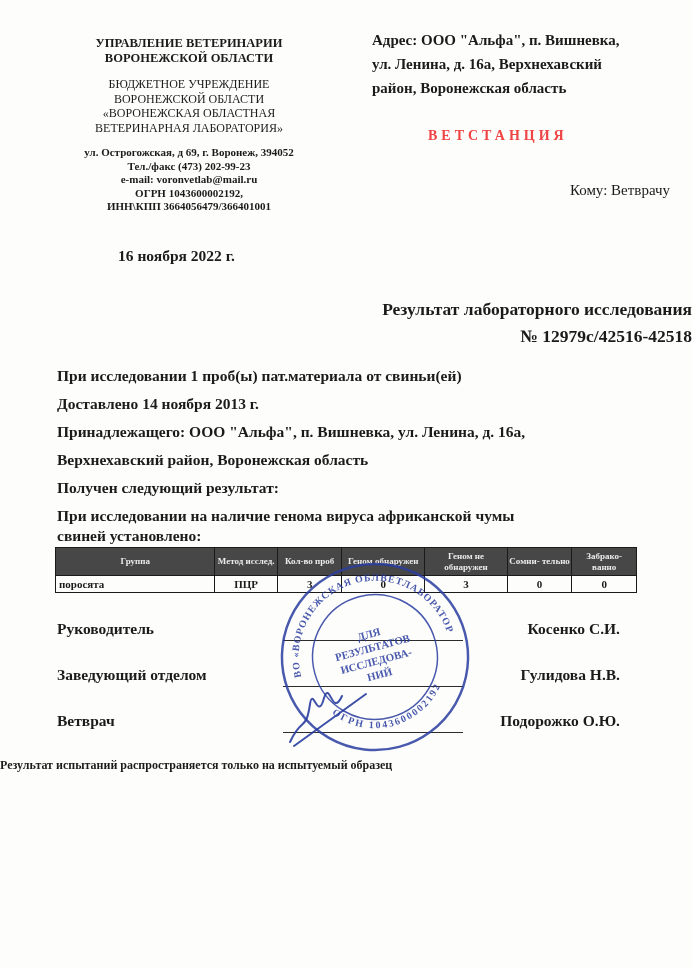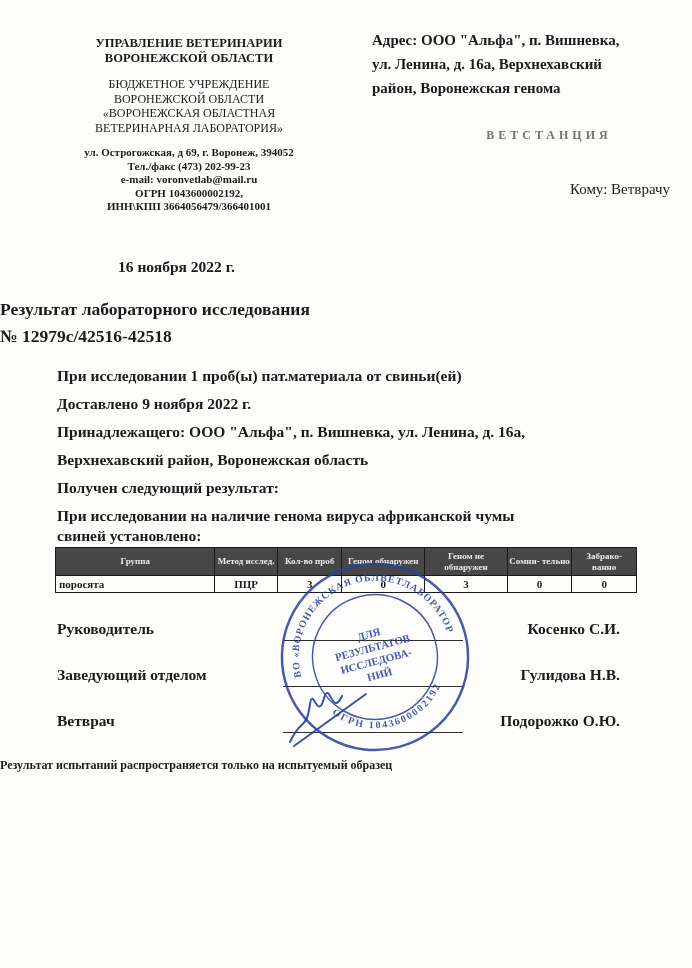--- a/index.html
+++ b/index.html
@@ -10,33 +10,33 @@
     font-family:"Liberation Serif", serif; overflow:hidden;
   }
 
   
   .lh { position:absolute; left:48px; top:36px; width:282px; text-align:center; }
   .lh-auth div { font-size:12.5px; font-weight:bold; line-height:15px; }
   .lh-inst { margin-top:11px; }
   .lh-inst div { font-size:12px; font-weight:normal; line-height:14.5px; }
   .lh-contact { margin-top:11px; }
   .lh-contact div { font-size:11px; font-weight:bold; line-height:13.5px; }
-  .lh-date { position:absolute; left:118px; top:258px; font-size:15.5px; font-weight:bold;text-align:center; }
+  .lh-date { position:absolute; left:118px; top:247px; font-size:15.5px; font-weight:bold;text-align:center; }
 
   
   .rh { position:absolute; left:372px; top:28px; width:298px; }
   .rh-addr div { font-size:15px; font-weight:bold; line-height:24px; }
   .vetstation {
     margin-top:28px; margin-left:56px;
-    color:#737373; font-weight:bold; font-size:12px; letter-spacing:4px;text-align:center;
+    color:#ef4444; font-weight:bold; font-size:14px; letter-spacing:4px;
   }
   .komu { margin-top:38px; margin-left:18px; font-size:15px;text-align:right; }
 
   
-  .title { position:absolute; top:296px; left:0; width:100%; text-align:left;
+  .title { position:absolute; top:296px; left:0; width:100%; text-align:right;
            font-size:17.5px; font-weight:bold; line-height:27px; }
 
   
   .bodytext { position:absolute; left:57px; top:366px; width:592px; }
   .body-line { font-size:15.5px; font-weight:bold; line-height:19px; margin-bottom:9px; }
   .body-line.tight { margin-bottom:1px; }
 
   
   .results { position:absolute; left:55px; top:547px; width:582px;
              border-collapse:collapse; table-layout:fixed;padding-left:43px; }
@@ -86,34 +86,34 @@
       <div>ОГРН 1043600002192,</div>
       <div>ИНН\КПП 3664056479/366401001</div>
     </div>
   </div>
   <div class="lh-date">16 ноября 2022 г.</div>
 
   <div class="rh">
     <div class="rh-addr">
       <div>Адрес: ООО "Альфа", п. Вишневка,</div>
       <div>ул. Ленина, д. 16а, Верхнехавский</div>
-      <div>район, Воронежская генома</div>
+      <div>район, Воронежская область</div>
     </div>
     <div class="vetstation">ВЕТСТАНЦИЯ</div>
     <div class="komu">Кому: Ветврачу</div>
   </div>
 
   <div class="title">
     <div>Результат лабораторного исследования</div>
     <div>№ 12979с/42516-42518</div>
   </div>
 
   <div class="bodytext">
     <div class="body-line">При исследовании 1 проб(ы) пат.материала от свиньи(ей)</div>
-    <div class="body-line">Доставлено 9 ноября 2022 г.</div>
+    <div class="body-line">Доставлено 14 ноября 2013 г.</div>
     <div class="body-line">Принадлежащего: ООО "Альфа", п. Вишневка, ул. Ленина, д. 16а,</div>
     <div class="body-line">Верхнехавский район, Воронежская область</div>
     <div class="body-line">Получен следующий результат:</div>
     <div class="body-line tight">При исследовании на наличие генома вируса африканской чумы</div>
     <div class="body-line">свиней установлено:</div>
   </div>
 
   <table class="results">
     <colgroup>
       <col class="col-group">

